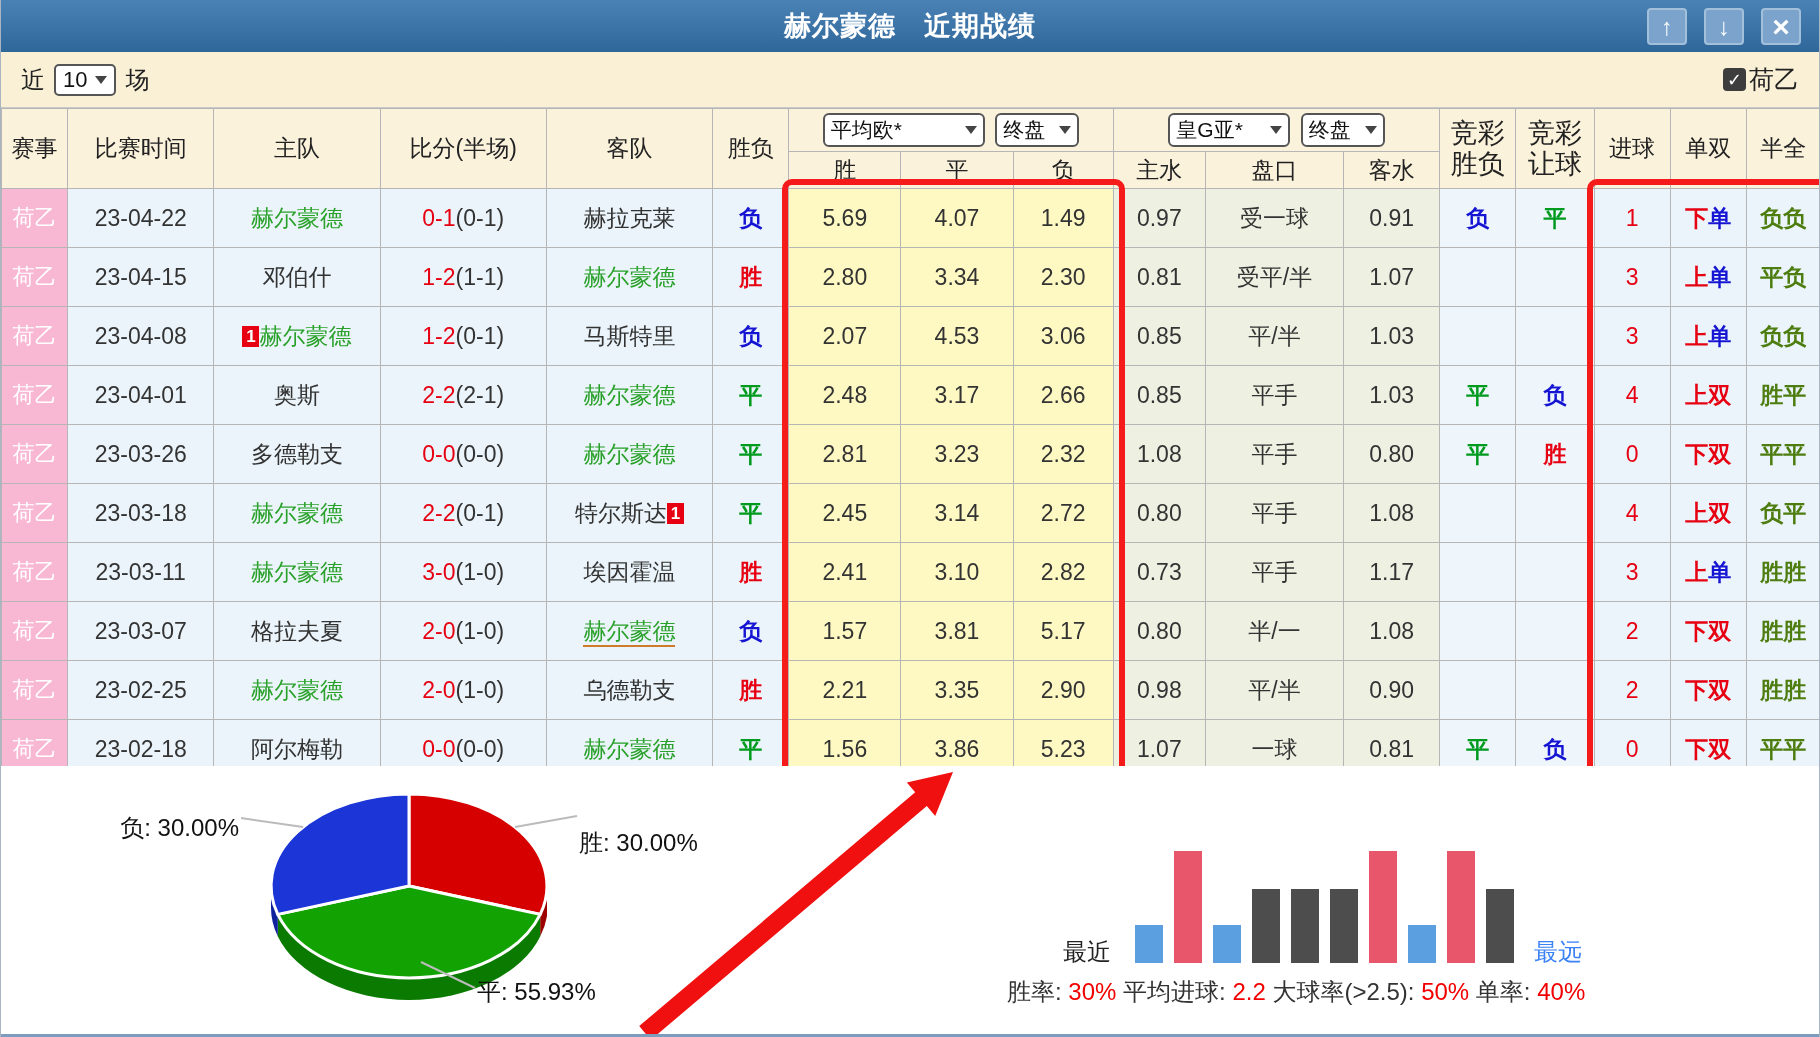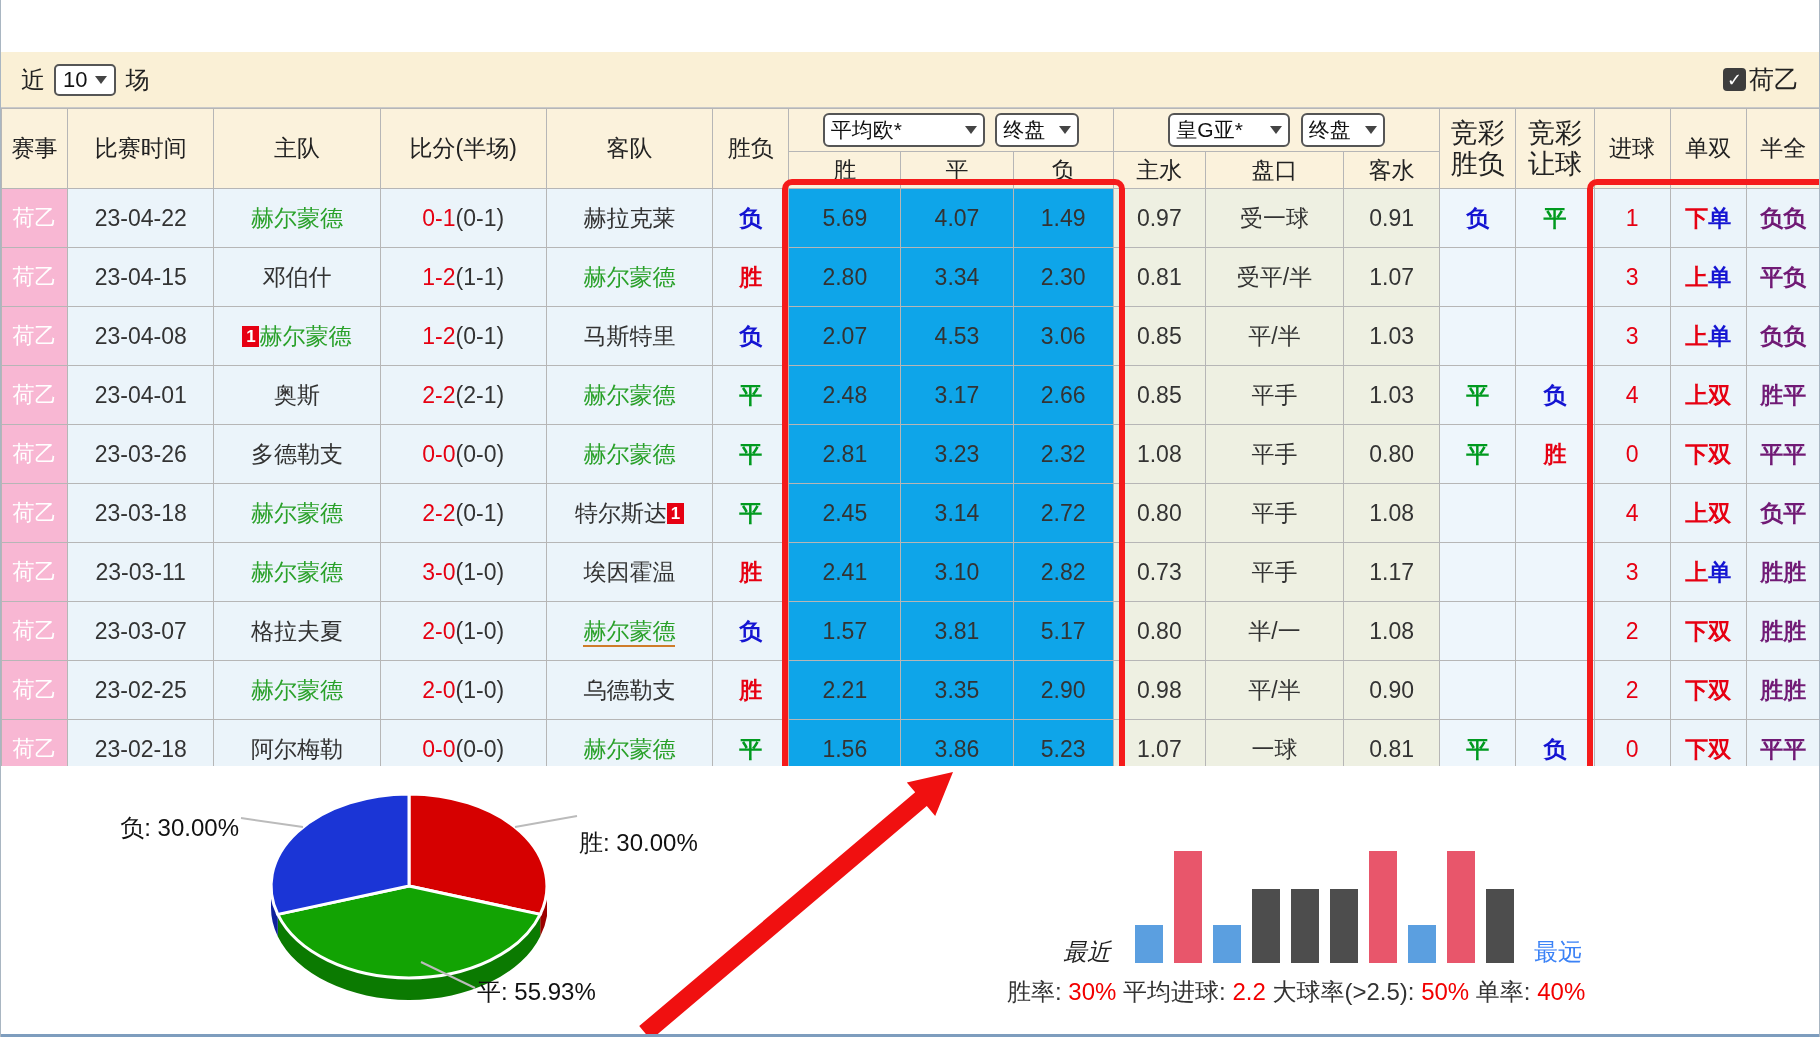--- a/index.html
+++ b/index.html
@@ -36,25 +36,25 @@
   
   .table-wrap{position:absolute;left:0;top:108px;width:1523px;height:658px;}
   table{width:1820px;border-collapse:collapse;table-layout:fixed;}
   th,td{border:1px solid #b6b6b6;text-align:center;overflow:hidden;padding:0;}
   thead th{background:#fbf2dc;font-weight:normal;font-size:23px;color:#222;}
   thead tr.grow th{height:42px;}
   thead tr.srow th{height:36px;}
   .hdr2{line-height:1.12;font-size:27px;padding:2px 0;}
   tbody td{height:58px;font-size:23px;color:#333;background:#ebf4fa;}
   td.c-league{background:#f8b7d3;color:#fff;font-size:22px;}
-  td.c-odd{background:#0ea5e9;}
+  td.c-odd{background:#fef9c3;}
   td.c-asia{background:#eef0e2;}
   td.c-jc{background:#eef6fc;font-weight:bold;}
   td.c-goals{color:#e60012;}
-  td.c-bq{color:#701a75;font-weight:bold;}
+  td.c-bq{color:#4d7c0f;font-weight:bold;}
   td.c-ds{font-weight:bold;}
   .focus{color:#2aa12a;}
   .uline{border-bottom:2px solid #cf7c2a;padding-bottom:1px;}
   .ft{color:#e60012;}
   .ht{color:#333;}
   .badge{display:inline-block;background:#e60012;color:#fff;font-size:17px;font-weight:bold;
          width:17px;height:21px;line-height:21px;vertical-align:2px;}
   .hsel{display:inline-flex;align-items:center;justify-content:space-between;background:#fff;
         border:2px solid #555;border-radius:6px;padding:1px 6px;font-size:21px;color:#111;cursor:pointer;margin:0 2px;}
   .redbox{position:absolute;border:6px solid #f51b1b;border-radius:10px;pointer-events:none;}
@@ -63,31 +63,45 @@
   
   .charts{position:absolute;left:0;top:766px;width:1820px;height:271px;background:#fff;}
   .pie-svg{position:absolute;left:60px;top:0;}
   .pie-label{position:absolute;font-size:24px;color:#111;white-space:nowrap;}
   .pl-loss{left:86px;top:46px;width:152px;text-align:right;}
   .pl-win{left:578px;top:61px;}
   .pl-draw{left:476px;top:210px;}
   .bar-title{position:absolute;left:968px;top:34px;font-size:24px;white-space:pre;}
   .bars{position:absolute;left:1134px;top:79px;width:379px;height:118px;display:flex;align-items:flex-end;gap:11px;}
   .bar{width:28px;}
-  .near-label{position:absolute;left:1040px;top:170px;width:70px;text-align:right;font-size:24px;color:#222;font-style:italic;}
+  .near-label{position:absolute;left:1040px;top:170px;width:70px;text-align:right;font-size:24px;color:#222;}
   .far-label{position:absolute;left:1533px;top:170px;font-size:24px;color:#3b82f6;}
   .stats{position:absolute;left:1006px;top:210px;font-size:24px;white-space:pre;}
   .arrow-svg{position:absolute;left:0;top:0;pointer-events:none;}
   .bottom-edge{position:absolute;left:0;bottom:0;width:100%;height:3px;background:#7e9dbe;}
 </style>
 </head>
 <body>
 
 <div class="page">
 
+  <div class="titlebar">
+    <div class="title">赫尔蒙德　近期战绩</div>
+    <div class="win-btns">
+      <button class="wbtn">
+        <span>↑</span>
+      </button>
+      <button class="wbtn">
+        <span>↓</span>
+      </button>
+      <button class="wbtn close">
+        <span>×</span>
+      </button>
+    </div>
+  </div>
 
   <div class="filterbar">
     <div class="fgroup">
       <span>近</span>
       <span class="selectbox">
         <span>10</span>
         <span class="caret"></span>
       </span>
       <span>场</span>
     </div>

